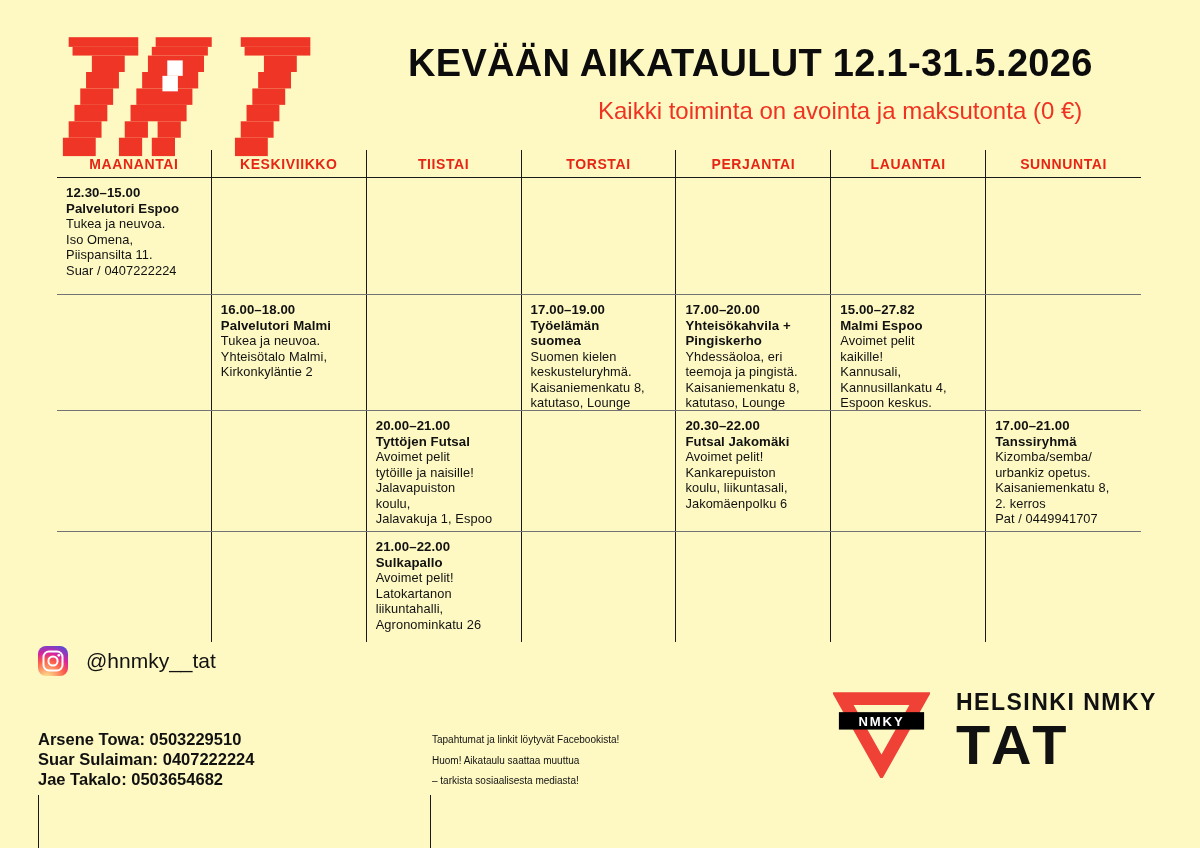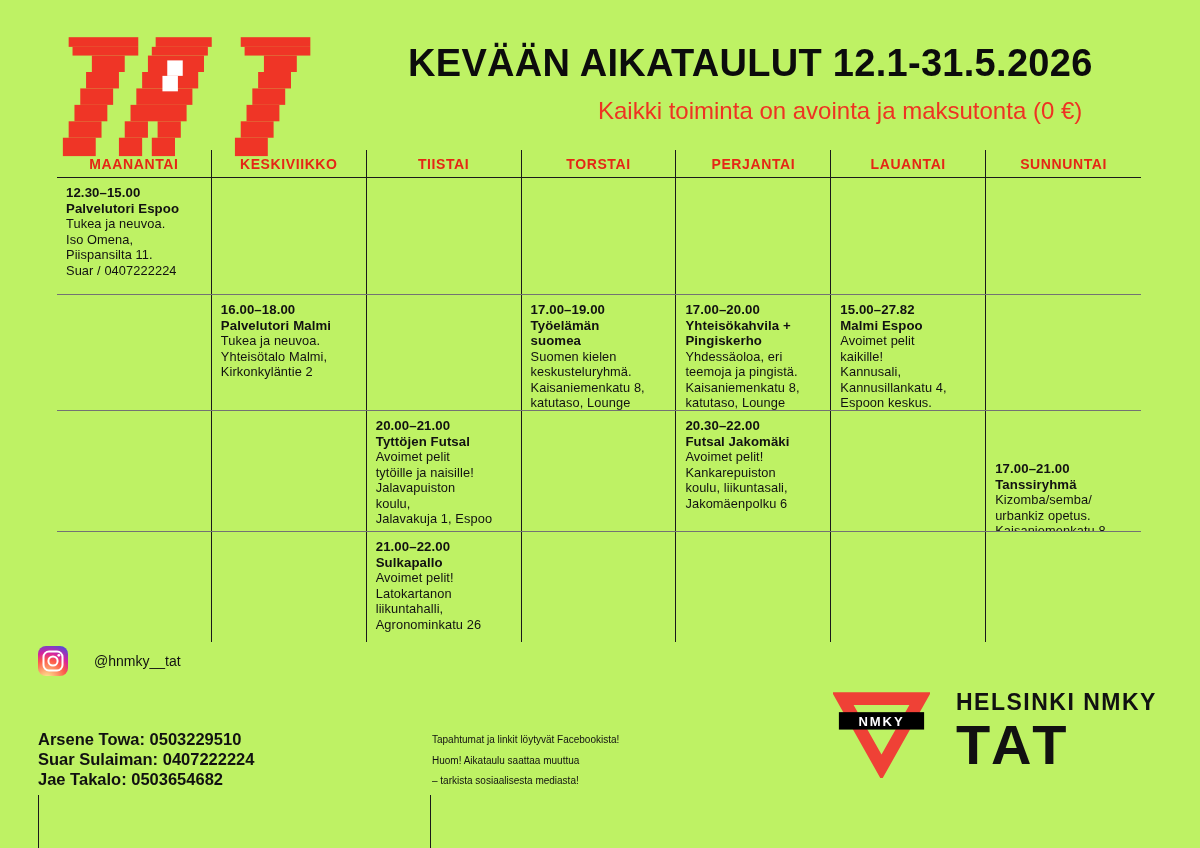--- a/index.html
+++ b/index.html
@@ -1,40 +1,40 @@
 <!DOCTYPE html>
 <html><head>
 <meta charset="utf-8">
 <style>
   html,body{margin:0;padding:0;background:#ffffff;}
-  .page{position:relative;width:1200px;height:848px;background:#bef264;overflow:hidden;
+  .page{position:relative;width:1200px;height:848px;background:#fef9c3;overflow:hidden;
         font-family:"Liberation Sans","DejaVu Sans",sans-serif;color:#111;}
 
   
   .logo{position:absolute;left:30px;top:14px;}
   .title{position:absolute;left:408px;top:42px;font-size:38px;font-weight:bold;letter-spacing:.3px;color:#0c0c0c;white-space:nowrap;}
   .subtitle{position:absolute;left:598px;top:97px;font-size:24px;color:#ee3322;white-space:nowrap;}
 
   
   .schedule{position:absolute;left:57px;top:150px;width:1084px;}
   .t-head,.t-row{display:grid;grid-template-columns:repeat(7,1fr);}
   .t-head{height:27px;border-bottom:1px solid #1a1a1a;}
   .day{display:flex;align-items:center;justify-content:center;font-size:14px;font-weight:bold;
        letter-spacing:.6px;color:#e52615;border-right:1px solid #1a1a1a;}
   .day:last-child{border-right:none;}
   .t-row{border-bottom:1px solid #737373;}
   .t-row.last{border-bottom:none;}
   .r1{height:116px;}.r2{height:115px;}.r3{height:120px;}.r4{height:110px;}
   .cell{border-right:1px solid #1a1a1a;padding:7px 4px 0 9px;overflow:hidden;}
-  .cell:last-child{border-right:none;margin-top:43px;}
+  .cell:last-child{border-right:none;}
   .ct,.cT{font-size:13.2px;font-weight:bold;line-height:15.5px;white-space:pre-line;letter-spacing:.1px;}
   .cl{font-size:12.8px;line-height:15.5px;white-space:pre-line;letter-spacing:.1px;}
 
   
-  .ig-row,.fb-row{position:absolute;display:flex;align-items:center;gap:26px;font-size:14px;}
+  .ig-row,.fb-row{position:absolute;display:flex;align-items:center;gap:18px;font-size:21px;}
   .ig-row{left:38px;top:646px;}
   .fb-row{left:39px;top:693px;}
   .contacts{position:absolute;left:38px;top:729px;font-size:16.5px;font-weight:bold;line-height:20px;white-space:pre-line;}
   .notice{position:absolute;left:432px;top:730px;font-size:10px;line-height:20.5px;white-space:pre-line;}
   .nmky-logo{position:absolute;left:833px;top:686px;}
   .org{position:absolute;left:956px;top:689px;}
   .org-name{font-size:23px;font-weight:bold;letter-spacing:1.5px;white-space:nowrap;}
   .org-sub{font-size:56px;font-weight:bold;letter-spacing:5px;line-height:54px;margin-top:2px;}
   .vline{position:absolute;top:795px;width:1px;height:53px;background:#1a1a1a;}
   .vline.a{left:38px;}

